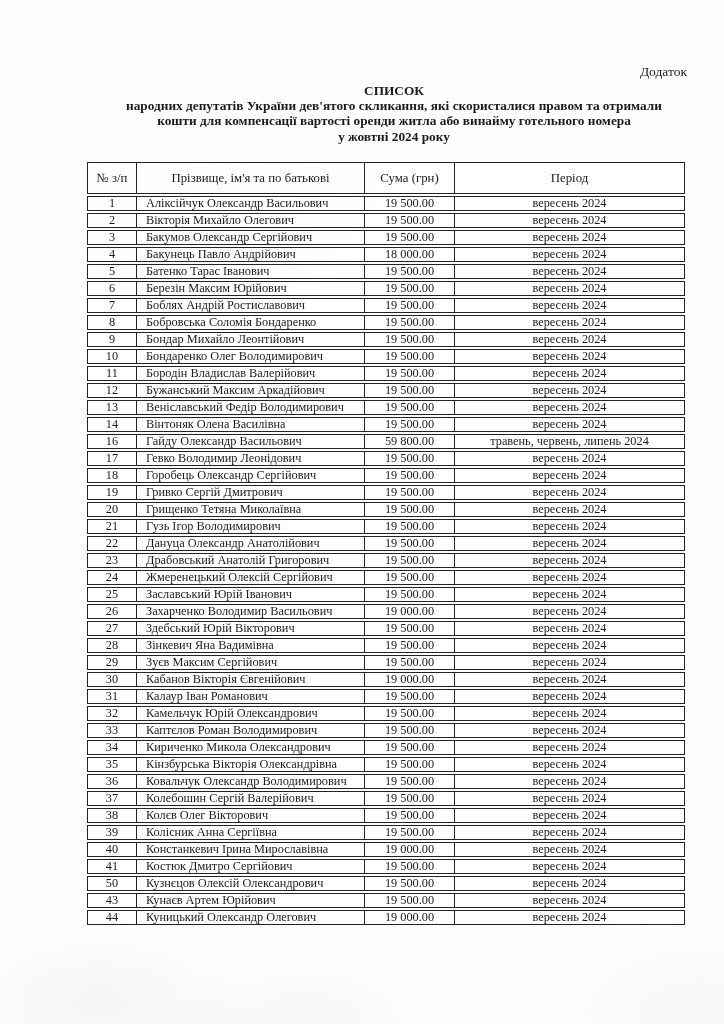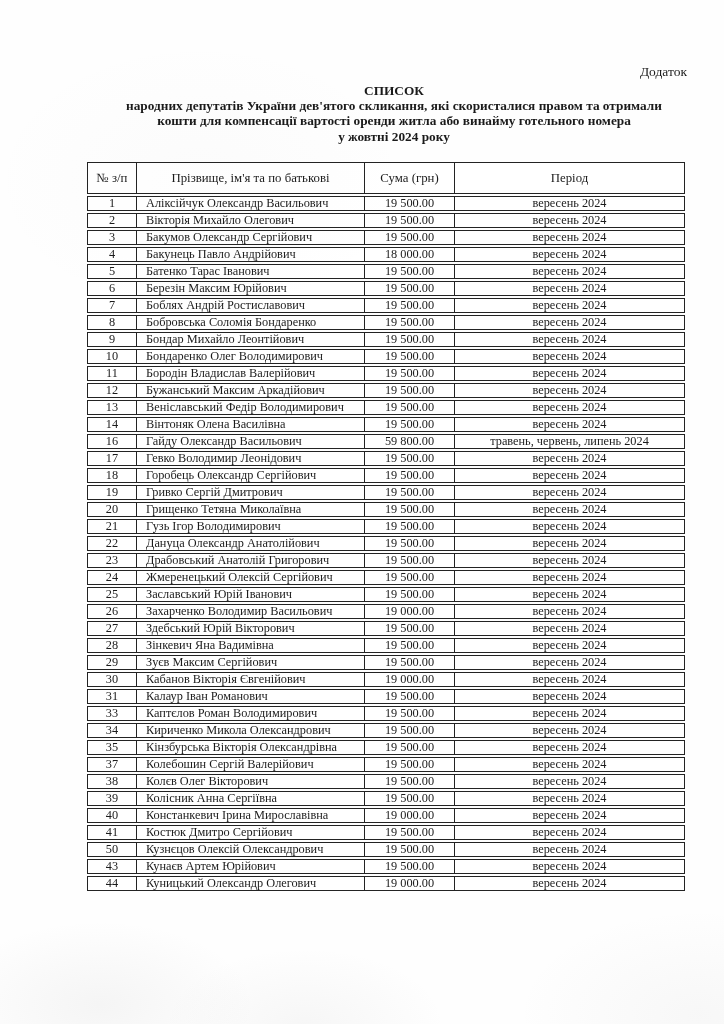--- a/index.html
+++ b/index.html
@@ -260,34 +260,46 @@
           <td class="col-amount">19 000.00</td>
           <td class="col-period">вересень 2024</td>
         </tr>
         <tr>
           <td class="col-num">31</td>
           <td class="col-name">Калаур Іван Романович</td>
           <td class="col-amount">19 500.00</td>
           <td class="col-period">вересень 2024</td>
         </tr>
         <tr>
+          <td class="col-num">32</td>
+          <td class="col-name">Камельчук Юрій Олександрович</td>
+          <td class="col-amount">19 500.00</td>
+          <td class="col-period">вересень 2024</td>
+        </tr>
+        <tr>
           <td class="col-num">33</td>
           <td class="col-name">Каптєлов Роман Володимирович</td>
           <td class="col-amount">19 500.00</td>
           <td class="col-period">вересень 2024</td>
         </tr>
         <tr>
           <td class="col-num">34</td>
           <td class="col-name">Кириченко Микола Олександрович</td>
           <td class="col-amount">19 500.00</td>
           <td class="col-period">вересень 2024</td>
         </tr>
         <tr>
           <td class="col-num">35</td>
           <td class="col-name">Кінзбурська Вікторія Олександрівна</td>
+          <td class="col-amount">19 500.00</td>
+          <td class="col-period">вересень 2024</td>
+        </tr>
+        <tr>
+          <td class="col-num">36</td>
+          <td class="col-name">Ковальчук Олександр Володимирович</td>
           <td class="col-amount">19 500.00</td>
           <td class="col-period">вересень 2024</td>
         </tr>
         <tr>
           <td class="col-num">37</td>
           <td class="col-name">Колебошин Сергій Валерійович</td>
           <td class="col-amount">19 500.00</td>
           <td class="col-period">вересень 2024</td>
         </tr>
         <tr>

